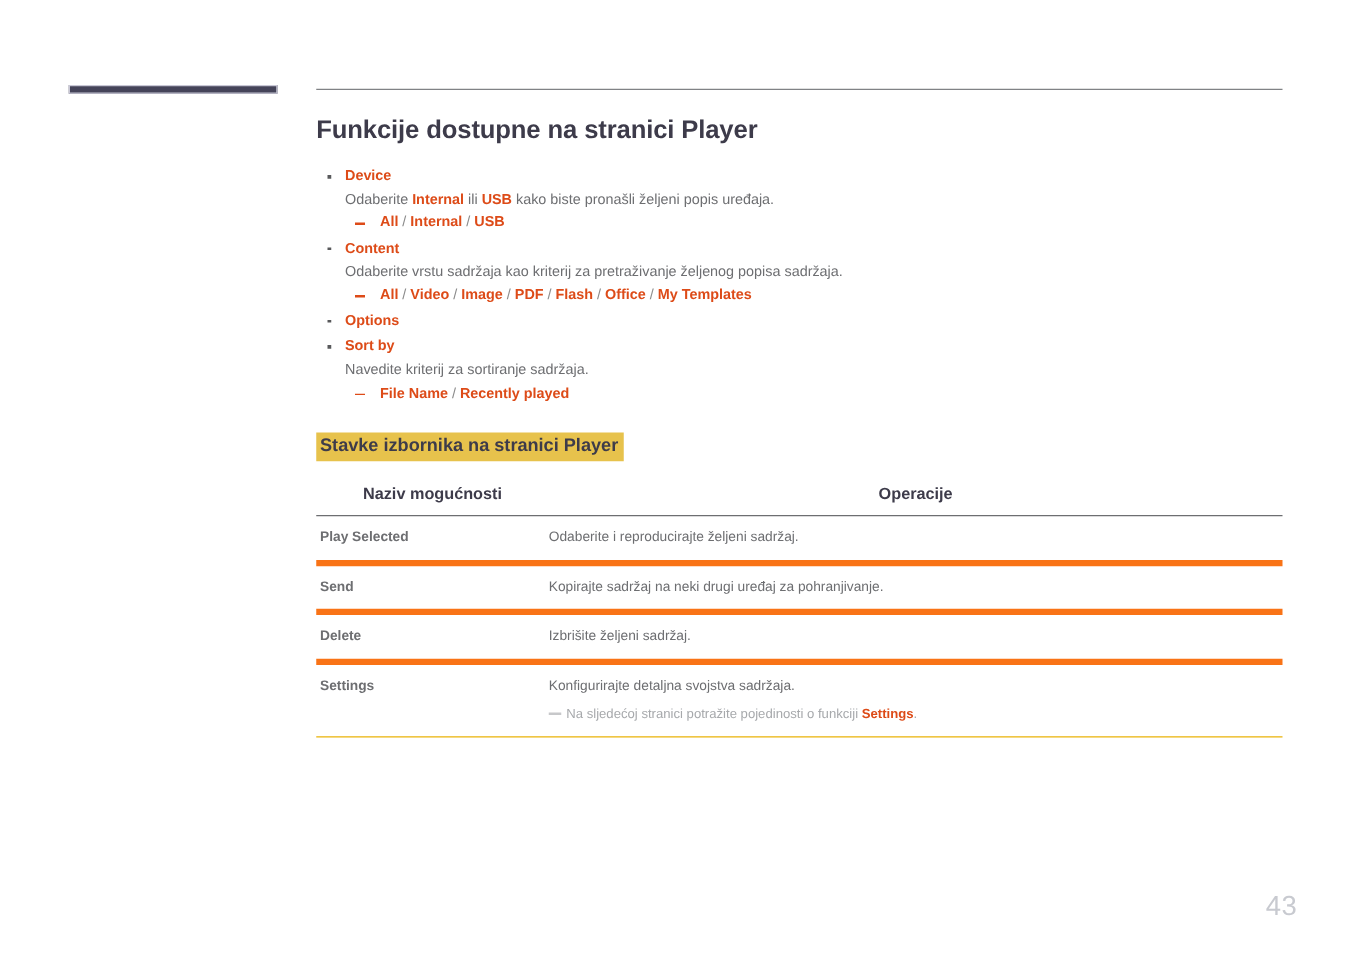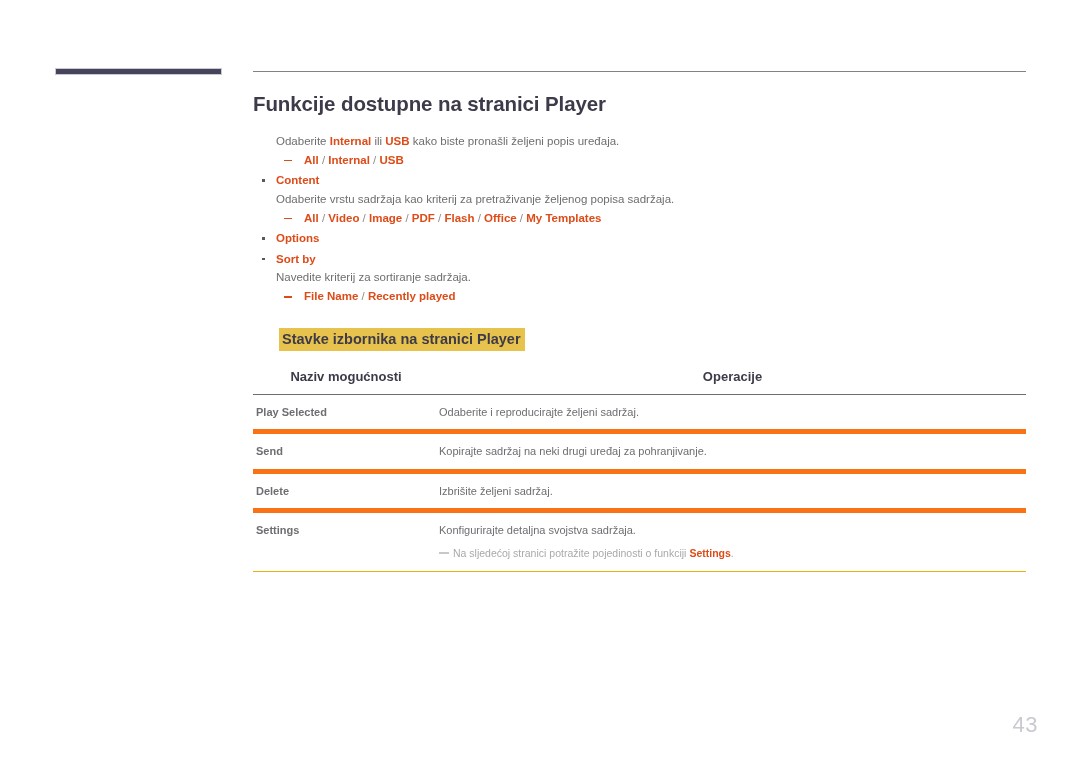--- a/index.html
+++ b/index.html
@@ -118,21 +118,20 @@
     margin: 22px 0 18px 0;
   }
   .sub-heading {
     display: inline-block;
     background: #e7c24c;
     color: #3d3b4a;
     font-size: 14.5px;
     font-weight: bold;
     padding: 2px 4px 3px 3px;
     line-height: 1.25;
-    margin-left: 26px;
   }
 
   
   table.spec {
     border-collapse: collapse;
     width: 773px;
     table-layout: fixed;
   }
   table.spec th {
     text-align: center;
@@ -194,20 +193,21 @@
 <div class="top-rule"></div>
 
 <div class="content">
 
   <h1 class="page-title">Funkcije dostupne na stranici Player</h1>
 
 
   <ul class="b-list">
 
     <li>
+      <div class="b-head">Device</div>
       <div class="b-desc"><span>Odaberite </span><span class="accent-b">Internal</span><span> ili </span><span class="accent-b">USB</span><span> kako biste pronašli željeni popis uređaja.</span></div>
       <div class="b-sub"><span>All</span><span class="sep"> / </span><span>Internal</span><span class="sep"> / </span><span>USB</span></div>
     </li>
 
     <li>
       <div class="b-head">Content</div>
       <div class="b-desc">Odaberite vrstu sadržaja kao kriterij za pretraživanje željenog popisa sadržaja.</div>
       <div class="b-sub"><span>All</span><span class="sep"> / </span><span>Video</span><span class="sep"> / </span><span>Image</span><span class="sep"> / </span><span>PDF</span><span class="sep"> / </span><span>Flash</span><span class="sep"> / </span><span>Office</span><span class="sep"> / </span><span>My Templates</span></div>
     </li>
 

